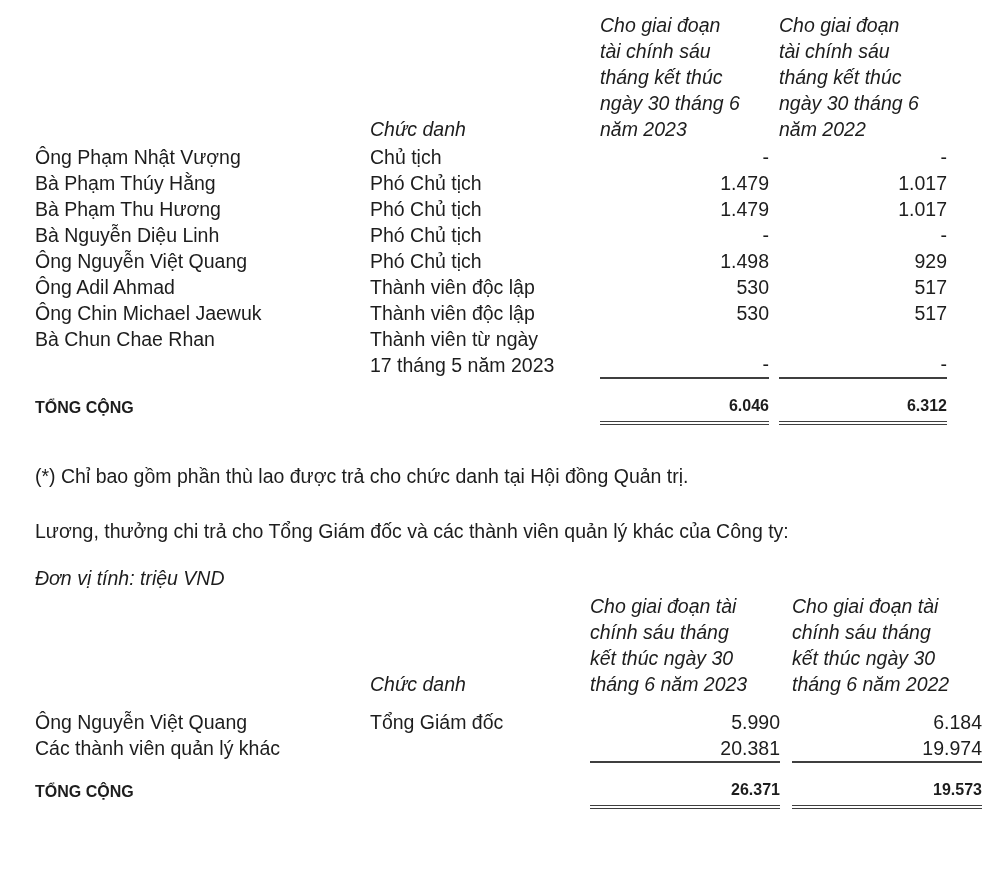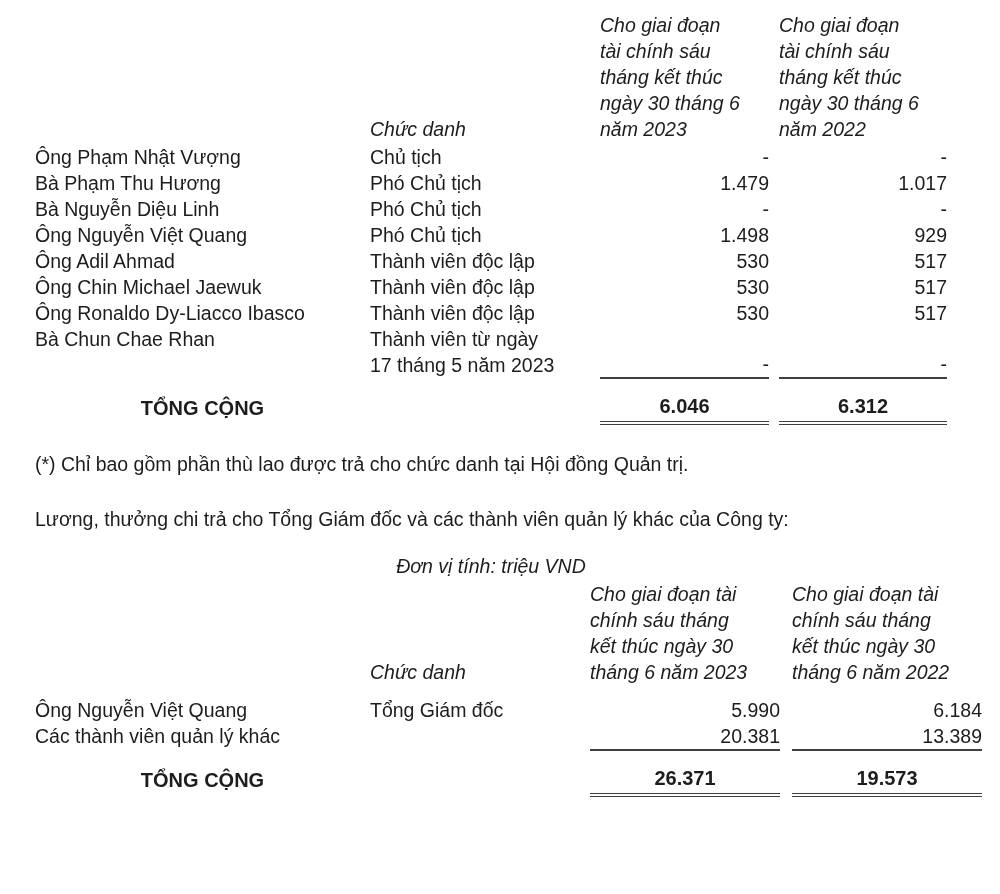--- a/index.html
+++ b/index.html
@@ -27,30 +27,29 @@
   .tbl tbody td.num { vertical-align: bottom; }
   .italic { font-style: italic; margin-left: 8px; }
   .num { text-align: right; }
   .pre { white-space: pre-line; }
   .period { white-space: pre-line; font-style: italic; }
   .tbl thead td { padding-bottom: 2px; }
   .tbl2 thead td { padding-bottom: 12px; }
   .tbl tbody tr:last-child td.num { border-bottom: 2px solid #3f3f3f; }
   .tbl tfoot td {
     font-weight: bold;
-    font-size: 20px;
+    font-size: 16px;
     padding-top: 14px;
     padding-bottom: 2px;
     vertical-align: bottom;
-    text-align: center;
   }
   .tbl tfoot td.num { border-bottom: 4px double #3f3f3f; }
-  .footnote { margin: 26px 0 0 0; }
+  .footnote { margin: 38px 0 0 0; }
   .intro    { margin: 29px 0 0 0; }
-  .unit     { margin: 21px 0 0 0; width: 912px; text-align: center; font-style: italic; }
+  .unit     { margin: 21px 0 0 0; width: 912px; text-align: left; font-style: italic; }
   .tbl2 { margin-top: 2px; }
 </style>
 </head>
 <body>
 
 <div class="page">
 
   <table class="tbl tbl1">
     <colgroup>
       <col style="width:335px">
@@ -78,20 +77,27 @@
     </thead>
     <tbody>
       <tr>
         <td>Ông Phạm Nhật Vượng</td>
         <td class="pre">Chủ tịch</td>
         <td class="num">-</td>
         <td></td>
         <td class="num">-</td>
       </tr>
       <tr>
+        <td>Bà Phạm Thúy Hằng</td>
+        <td class="pre">Phó Chủ tịch</td>
+        <td class="num">1.479</td>
+        <td></td>
+        <td class="num">1.017</td>
+      </tr>
+      <tr>
         <td>Bà Phạm Thu Hương</td>
         <td class="pre">Phó Chủ tịch</td>
         <td class="num">1.479</td>
         <td></td>
         <td class="num">1.017</td>
       </tr>
       <tr>
         <td>Bà Nguyễn Diệu Linh</td>
         <td class="pre">Phó Chủ tịch</td>
         <td class="num">-</td>
@@ -107,27 +113,20 @@
       </tr>
       <tr>
         <td>Ông Adil Ahmad</td>
         <td class="pre">Thành viên độc lập</td>
         <td class="num">530</td>
         <td></td>
         <td class="num">517</td>
       </tr>
       <tr>
         <td>Ông Chin Michael Jaewuk</td>
-        <td class="pre">Thành viên độc lập</td>
-        <td class="num">530</td>
-        <td></td>
-        <td class="num">517</td>
-      </tr>
-      <tr>
-        <td>Ông Ronaldo Dy-Liacco Ibasco</td>
         <td class="pre">Thành viên độc lập</td>
         <td class="num">530</td>
         <td></td>
         <td class="num">517</td>
       </tr>
       <tr>
         <td>Bà Chun Chae Rhan</td>
         <td class="pre">Thành viên từ ngày
 17 tháng 5 năm 2023</td>
         <td class="num">-</td>
@@ -181,21 +180,21 @@
         <td class="pre">Tổng Giám đốc</td>
         <td class="num">5.990</td>
         <td></td>
         <td class="num">6.184</td>
       </tr>
       <tr>
         <td>Các thành viên quản lý khác</td>
         <td class="pre"></td>
         <td class="num">20.381</td>
         <td></td>
-        <td class="num">13.389</td>
+        <td class="num">19.974</td>
       </tr>
     </tbody>
     <tfoot>
       <tr>
         <td>TỔNG CỘNG</td>
         <td></td>
         <td class="num">26.371</td>
         <td></td>
         <td class="num">19.573</td>
       </tr>

